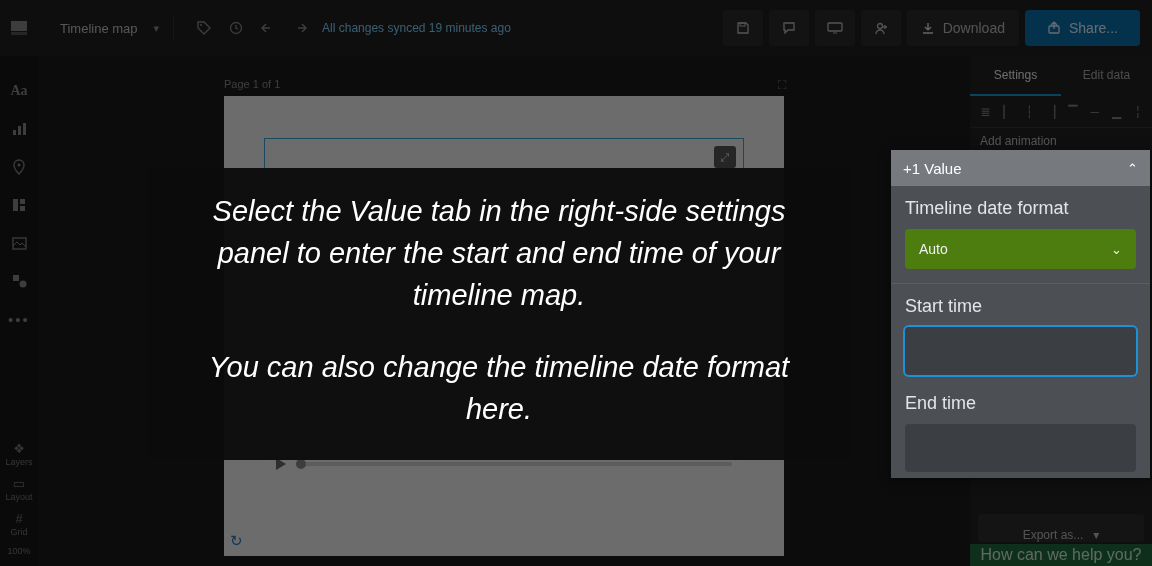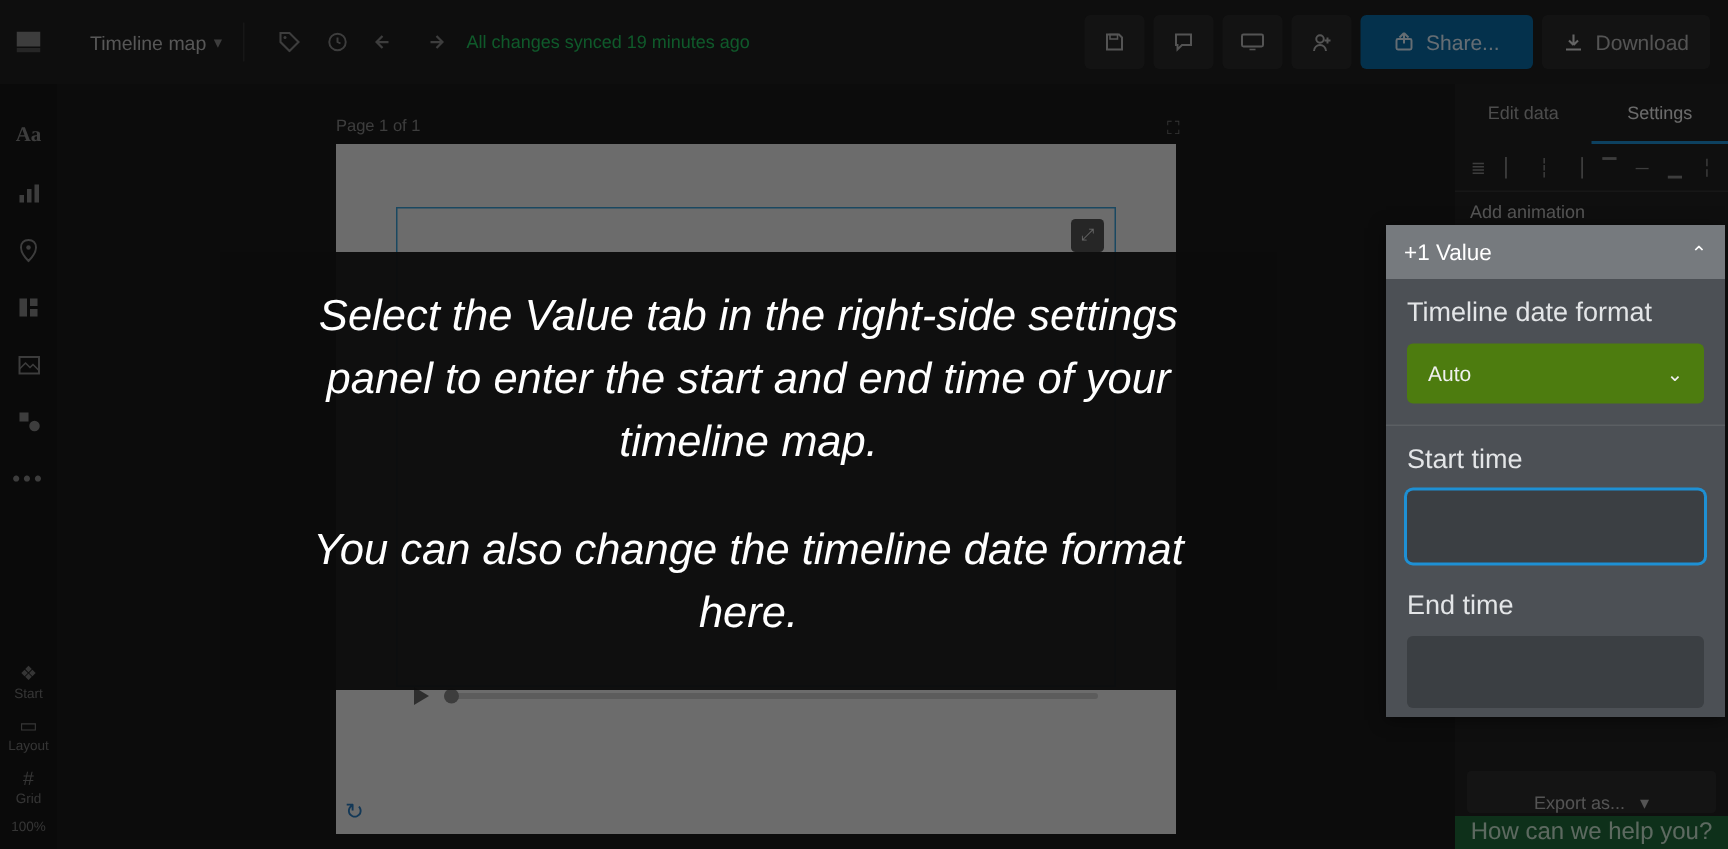--- a/index.html
+++ b/index.html
@@ -1,25 +1,25 @@
 <!DOCTYPE html>
 <html><head>
 <meta charset="utf-8">
 <style>
   * { box-sizing: border-box; margin: 0; padding: 0; }
   html, body { width: 1152px; height: 566px; overflow: hidden; font-family: -apple-system, BlinkMacSystemFont, "Segoe UI", Arial, sans-serif; background:#1a1a1a; color:#ccc; }
   
   
   .topbar { position:absolute; left:0; right:0; top:0; height:56px; background:#1f1f1f; display:flex; align-items:center; padding:0 12px 0 0; font-size:13px; }
   .topbar .logo { width:38px; height:56px; display:flex; align-items:center; justify-content:center; }
-  .topbar .title { margin-left:22px; color:#c0c0c0; font-size:13px; display:flex; align-items:center; gap:5px; }
+  .topbar .title { margin-left:22px; color:#c0c0c0; font-size:13px; display:flex; align-items:center; gap:16px; }
   .topbar .title .chev { font-size:11px; color:#888; }
   .topbar .sep { width:1px; height:26px; background:#333; margin:0 14px; }
   .topbar .mini { width:32px; height:32px; display:flex; align-items:center; justify-content:center; color:#888; font-size:14px; border-radius:3px; }
-  .topbar .status { color:#22c55e; font-size:12px; margin-left:6px; }
+  .topbar .status { color:#7dd3fc; font-size:12px; margin-left:6px; }
   .topbar .spacer { flex:1; }
   .topbar .btn { height:36px; min-width:40px; background:#2c2c2c; border-radius:4px; display:flex; align-items:center; justify-content:center; margin-left:6px; color:#bbb; font-size:14px; padding:0 8px; gap:8px; }
   .topbar .btn.dl { padding:0 14px; }
   .topbar .btn.share { background:#0a6ea8; color:#dff1ff; padding:0 22px; }
   
   
   .leftrail { position:absolute; left:0; top:56px; bottom:0; width:38px; background:#181818; display:flex; flex-direction:column; align-items:center; padding-top:16px; }
   .leftrail .ritem { width:38px; height:38px; display:flex; align-items:center; justify-content:center; color:#888; font-size:15px; }
   .leftrail .spacer { flex:1; }
   .leftrail .lbl { font-size:9px; color:#777; text-align:center; line-height:1; margin-bottom:10px; }
@@ -51,21 +51,21 @@
   
   
   .dark-overlay { position:absolute; inset:0; background:rgba(0,0,0,0.55); }
   
   
   .tip { position:absolute; left:147px; top:168px; width:704px; background:rgba(11,11,11,0.96); padding:22px 34px 30px; color:#fff; font-size:29px; line-height:1.45; text-align:center; font-family: "Gill Sans", "Segoe UI", Arial, sans-serif; font-weight:400; }
   .tip p { margin:0;font-style:italic; }
   .tip p + p { margin-top:30px; }
   
   
-  .popover { position:absolute; right:2px; top:150px; width:226px; background:#4c5055; color:#e8e8e8; font-size:13px; box-shadow:0 2px 10px rgba(0,0,0,0.5); }
+  .popover { position:absolute; right:2px; top:150px; width:259px; background:#4c5055; color:#e8e8e8; font-size:13px; box-shadow:0 2px 10px rgba(0,0,0,0.5); }
   .popover .hdr { height:36px; background:#767a7e; display:flex; align-items:center; padding:0 12px; font-size:15px; font-weight:500; color:#fff; }
   .popover .hdr .up { margin-left:auto; font-size:13px; }
   .popover .section { padding:12px 14px 6px; }
   .popover .label { font-size:18px; color:#e3e5e7; margin-bottom:10px; display:block; }
   .popover .select { height:40px; background:#4d7c0f; border-radius:4px; display:flex; align-items:center; padding:0 14px; color:#f0f0f0; font-size:14px; justify-content:space-between; }
   .popover .select .chev { font-size:13px; }
   .popover .divider { height:1px; background:#5b5f63; margin:8px 0 0; }
   .popover input.timebox { width:100%; height:48px; background:#3b3f43; border:none; border-radius:4px; color:#fff; font-size:14px; padding:0 12px; outline:none; }
   .popover input.timebox.focused { box-shadow:0 0 0 2px #1e90d4; }
   
@@ -126,32 +126,32 @@
         <rect x="1" y="1" width="14" height="8" rx="1" fill="none" stroke="#bbb" stroke-width="1.3"></rect>
         <path d="M6 11h4" stroke="#bbb"></path>
       </svg>
   </div>
   <div class="btn">
     <svg width="14" height="14" viewBox="0 0 14 14">
         <circle cx="6" cy="5" r="2.5" fill="none" stroke="#bbb" stroke-width="1.3"></circle>
         <path d="M2 13c0-2.5 2-4 4-4s4 1.5 4 4M11 4v4M9 6h4" stroke="#bbb" stroke-width="1.3" fill="none"></path>
       </svg>
   </div>
+  <div class="btn dl">
+    <svg width="14" height="14" viewBox="0 0 14 14">
+        <path d="M7 2v7m0 0L4 6m3 3l3-3M2 12h10" stroke="#ddd" stroke-width="1.4" fill="none"></path>
+      </svg>
+    <span>Download</span>
+  </div>
   <div class="btn share">
     <svg width="14" height="14" viewBox="0 0 14 14">
         <rect x="2" y="5" width="10" height="7" rx="1" fill="none" stroke="#dff1ff" stroke-width="1.3"></rect>
         <path d="M7 8V1m0 0L4 4m3-3l3 3" stroke="#dff1ff" stroke-width="1.3" fill="none"></path>
       </svg>
     <span>Share...</span>
-  </div>
-  <div class="btn dl">
-    <svg width="14" height="14" viewBox="0 0 14 14">
-        <path d="M7 2v7m0 0L4 6m3 3l3-3M2 12h10" stroke="#ddd" stroke-width="1.4" fill="none"></path>
-      </svg>
-    <span>Download</span>
   </div>
 </div>
 
 <div class="leftrail">
   <div class="ritem">
       <span style="font-family:serif;font-weight:bold;font-size:14px;">Aa</span>
     </div>
   <div class="ritem">
     <svg width="15" height="14" viewBox="0 0 15 14">
         <rect x="1" y="8" width="3" height="5" fill="#888"></rect>
@@ -181,21 +181,21 @@
   <div class="ritem">
     <svg width="15" height="14" viewBox="0 0 15 14">
         <rect x="1" y="1" width="6" height="6" fill="#888"></rect>
         <circle cx="11" cy="10" r="3.5" fill="#888"></circle>
       </svg>
   </div>
   <div class="ritem">
       <span style="letter-spacing:2px;">•••</span>
     </div>
   <div class="spacer"></div>
-  <div class="lbl"><span class="ic">❖</span><span>Start</span></div>
+  <div class="lbl"><span class="ic">❖</span><span>Layers</span></div>
   <div class="lbl"><span class="ic">▭</span><span>Layout</span></div>
   <div class="lbl"><span class="ic">#</span><span>Grid</span></div>
   <div class="lbl"><span>100%</span></div>
 </div>
 
 <div class="canvas">
   <div class="page-label">Page 1 of 1</div>
   <div class="page-fs">⛶</div>
   <div class="page">
     <div class="frame"></div>
@@ -203,22 +203,22 @@
     <div class="playbar">
       <div class="play"></div>
       <div class="track"></div>
     </div>
     <div class="reload">↻</div>
   </div>
 </div>
 
 <div class="rightpanel">
   <div class="rp-tabs">
+    <div class="tab active">Settings</div>
     <div class="tab">Edit data</div>
-    <div class="tab active">Settings</div>
   </div>
   <div class="rp-iconrow">
     <span>≣</span>
     <span>▏</span>
     <span>┆</span>
     <span>▕</span>
     <span>▔</span>
     <span>─</span>
     <span>▁</span>
     <span>╎</span>

